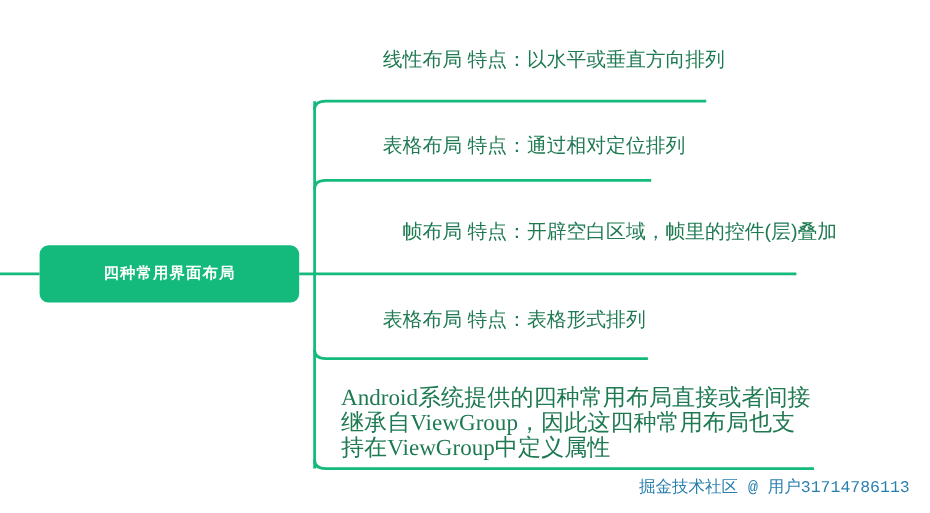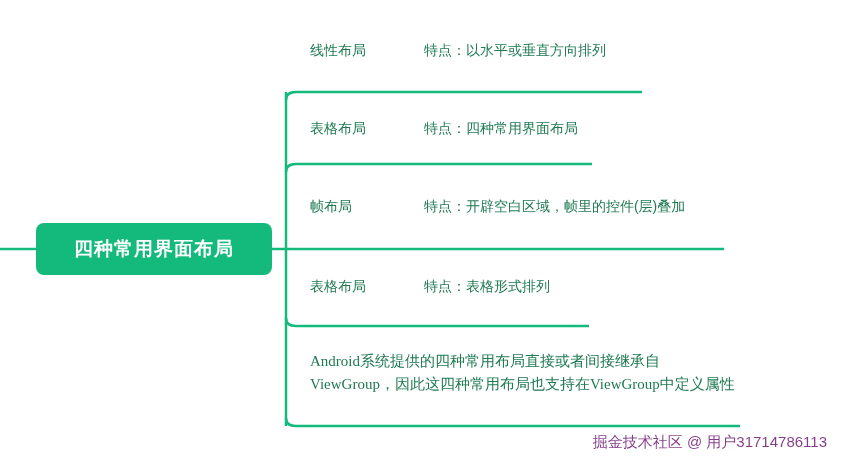--- a/index.html
+++ b/index.html
@@ -35,56 +35,57 @@
     height: 52px;
     background: #13ba7c;
     border-radius: 8px;
     display: flex;
     align-items: center;
     justify-content: center;
     box-sizing: border-box;
   }
   .root-node span {
     color: #ffffff;
-    font-size: 19px;
+    font-size: 14px;
     font-weight: bold;
     letter-spacing: 1px;
     font-family: "Liberation Sans", sans-serif;
   }
   .branch {
     position: absolute;
     color: #1f7a52;
-    font-size: 14px;
+    font-size: 18px;
     white-space: nowrap;
     font-family: "Liberation Sans", sans-serif;
+    text-align: right;
   }
   .branch .label {
     display: inline-block;
     width: 110px;
   }
   .branch .feature {
     display: inline-block;
   }
   .note {
     position: absolute;
     left: 310px;
     top: 350px;
     width: 430px;
     color: #1f7a52;
-    font-size: 15px;
+    font-size: 21px;
     line-height: 23px;
     font-family: "Liberation Serif", serif;
   }
   .watermark {
     position: absolute;
     right: 18px;
     bottom: 14px;
-    color: #701a75;
+    color: #0369a1;
     font-size: 15px;
-    font-family: Liberation Sans, sans-serif;
+    font-family: Liberation Mono, monospace;
     opacity: 0.85;
     margin-top: 28px;
   }
 </style>
 </head>
 <body>
 
 <div id="canvas">
 
   <svg class="edges" viewBox="0 0 845 466" xmlns="http://www.w3.org/2000/svg">
@@ -110,21 +111,21 @@
     <span>四种常用界面布局</span>
   </div>
 
   <div class="branch" style="left:310px; top:42px;">
     <span class="label">线性布局</span>
     <span class="feature">特点：以水平或垂直方向排列</span>
   </div>
 
   <div class="branch" style="left:310px; top:120px;">
     <span class="label">表格布局</span>
-    <span class="feature">特点：四种常用界面布局</span>
+    <span class="feature">特点：通过相对定位排列</span>
   </div>
 
   <div class="branch" style="left:310px; top:278px;">
     <span class="label">表格布局</span>
     <span class="feature">特点：表格形式排列</span>
   </div>
 
   <div class="branch" style="left:310px; top:198px;">
     <span class="label">帧布局</span>
     <span class="feature">特点：开辟空白区域，帧里的控件(层)叠加</span>

